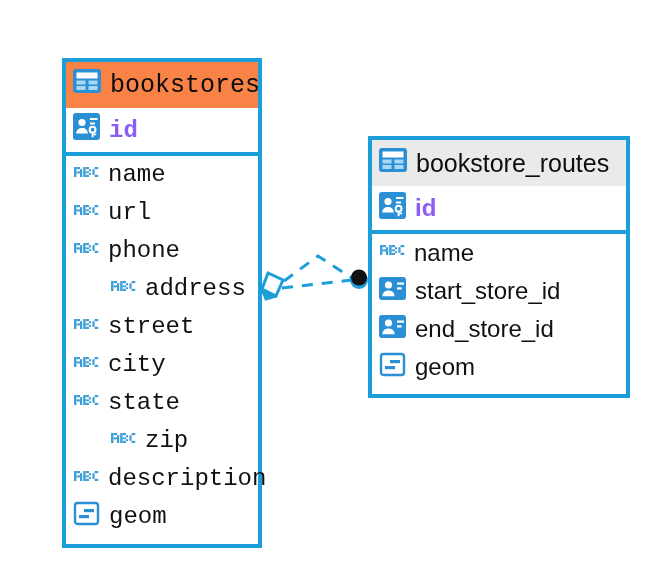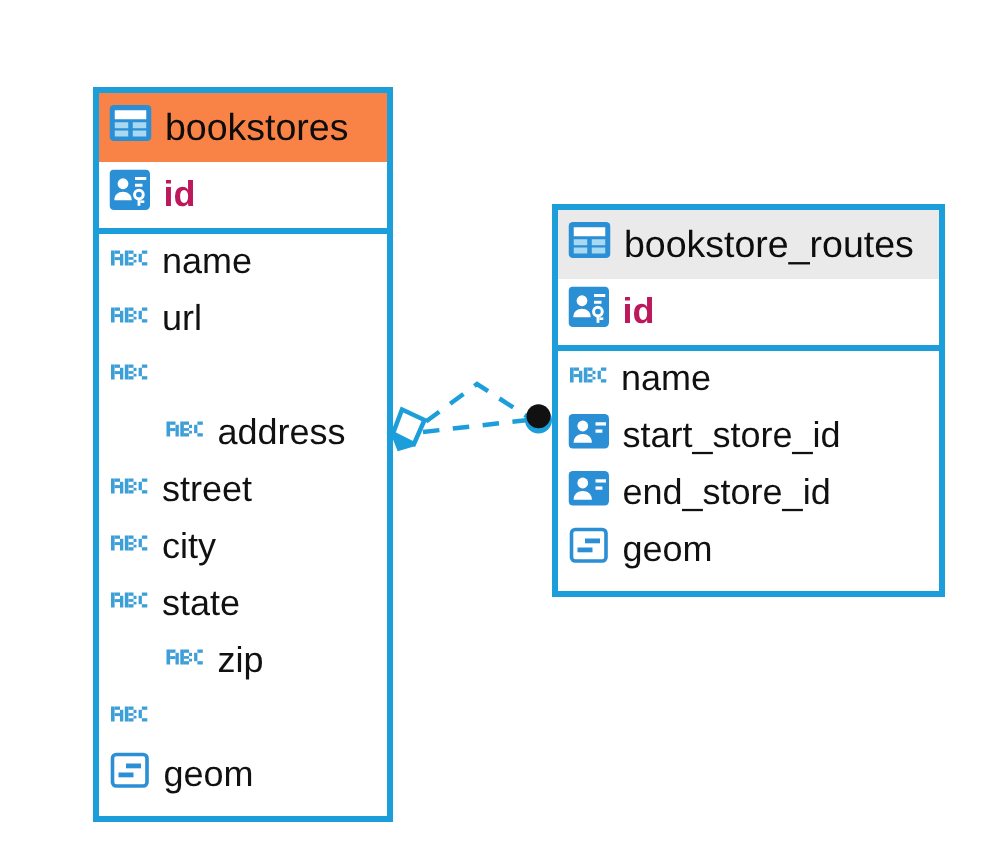--- a/index.html
+++ b/index.html
@@ -19,21 +19,21 @@
     box-sizing:border-box;padding:0 7px;
     font-size:25px;color:#0d0d0d;white-space:nowrap;
   }
   .header-selected{background:#f98246;}
   .header-plain{background:#eaeaea;}
 
   .pk-row{
     display:flex;align-items:center;gap:9px;
     box-sizing:border-box;padding:0 7px;
     border-bottom:4px solid #1b9ed9;
-    font-size:24px;font-weight:bold;color:#be185d;
+    font-size:24px;font-weight:bold;color:#8b5cf6;
   }
   .field-row{
     display:flex;align-items:center;gap:9px;
     box-sizing:border-box;padding:0 7px;
     font-size:24px;color:#111;white-space:nowrap;
   }
   .field-label{line-height:1;}
 
   
   .icon{flex:0 0 auto;display:block;}
@@ -42,21 +42,21 @@
   .ico-tbl{width:28px;height:24px;}
 
   
   .rel{position:absolute;left:0;top:0;pointer-events:none;}
 </style>
 </head>
 <body>
 
 <div class="canvas">
 
-  <div class="entity entity-border" style="left:62px;top:58px;width:200px;height:490px;">
+  <div class="entity entity-border" style="left:62px;top:58px;width:200px;height:490px;font-family:Liberation Mono, monospace;">
 
     <div class="entity-header header-selected" style="height:46px;">
       <span class="icon">
         <svg class="ico-tbl" viewBox="0 0 28 24">
           <rect x="0" y="0" width="28" height="24" rx="3" fill="#2a8fd4"></rect>
           <rect x="3.5" y="3.5" width="21" height="6" fill="#ffffff"></rect>
           <rect x="3.5" y="11.5" width="9" height="4" fill="#a8d8f2"></rect>
           <rect x="15.5" y="11.5" width="9" height="4" fill="#a8d8f2"></rect>
           <rect x="3.5" y="17" width="9" height="4" fill="#a8d8f2"></rect>
           <rect x="15.5" y="17" width="9" height="4" fill="#a8d8f2"></rect>
@@ -140,20 +140,21 @@
             <rect x="16" y="10.2" width="2" height="2.2"></rect>
               <rect x="12.6" y="12.4" width="3.4" height="1.8"></rect>
             <rect x="16" y="14.2" width="2" height="1.8"></rect>
               <rect x="12.6" y="15.8" width="3.4" height="2.2"></rect>
             <rect x="19.4" y="10.2" width="2.2" height="5.6"></rect>
               <rect x="21.6" y="8" width="3.6" height="2.2"></rect>
             <rect x="21.6" y="15.8" width="3.6" height="2.2"></rect>
           </g>
         </svg>
       </span>
+      <span class="field-label">phone</span>
     </div>
 
     <div class="field-row" style="height:38px;padding-left:44px;">
       <span class="icon">
         <svg class="ico-abc" viewBox="0 0 26 26">
           <g fill="#3d9fd8">
             <rect x="1" y="8" width="2.4" height="10"></rect>
               <rect x="3.4" y="8" width="3.6" height="2.2"></rect>
             <rect x="7" y="10.2" width="2.2" height="7.8"></rect>
               <rect x="3.4" y="12.4" width="3.6" height="2"></rect>
@@ -277,20 +278,21 @@
             <rect x="16" y="10.2" width="2" height="2.2"></rect>
               <rect x="12.6" y="12.4" width="3.4" height="1.8"></rect>
             <rect x="16" y="14.2" width="2" height="1.8"></rect>
               <rect x="12.6" y="15.8" width="3.4" height="2.2"></rect>
             <rect x="19.4" y="10.2" width="2.2" height="5.6"></rect>
               <rect x="21.6" y="8" width="3.6" height="2.2"></rect>
             <rect x="21.6" y="15.8" width="3.6" height="2.2"></rect>
           </g>
         </svg>
       </span>
+      <span class="field-label">description</span>
     </div>
 
     <div class="field-row" style="height:38px;">
       <span class="icon">
         <svg class="ico-sq" viewBox="0 0 27 27">
           <rect x="2" y="3" width="23" height="21" rx="2.5" fill="#ffffff" stroke="#2a8fd4" stroke-width="2.4"></rect>
           <rect x="11" y="9" width="10" height="3.2" fill="#2a8fd4"></rect>
           <rect x="6" y="15" width="10" height="3.2" fill="#2a8fd4"></rect>
         </svg>
       </span>

